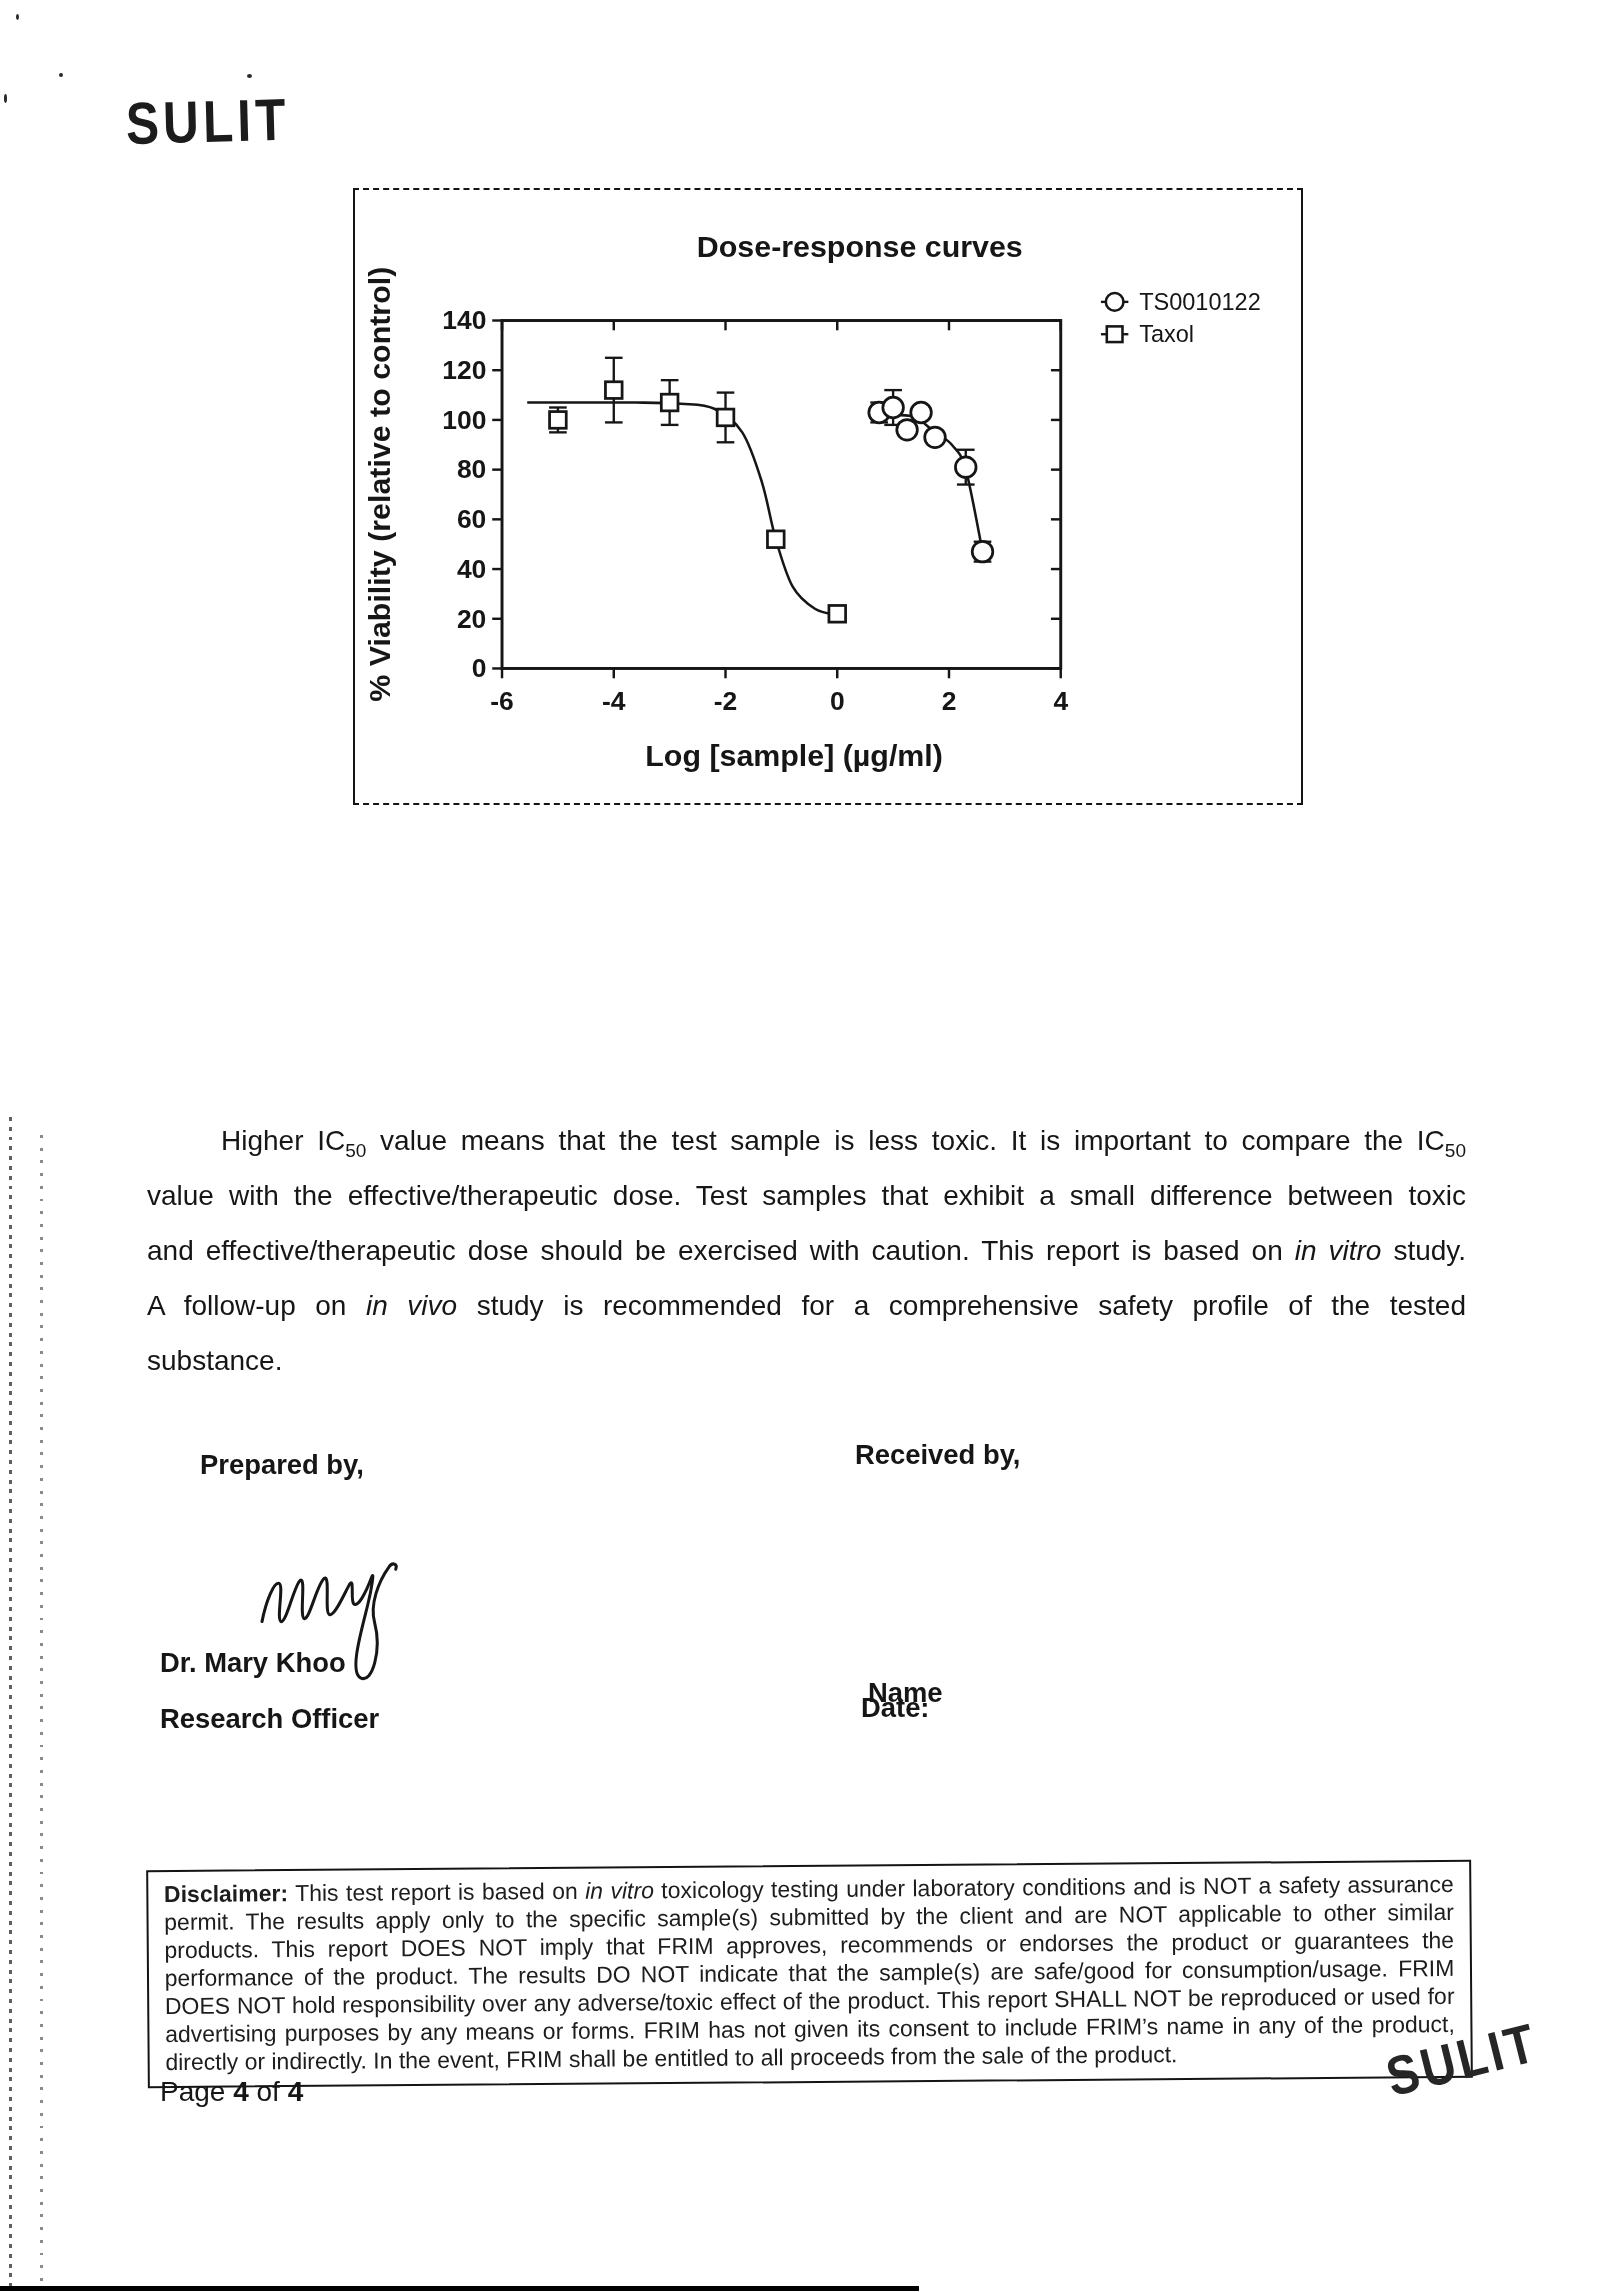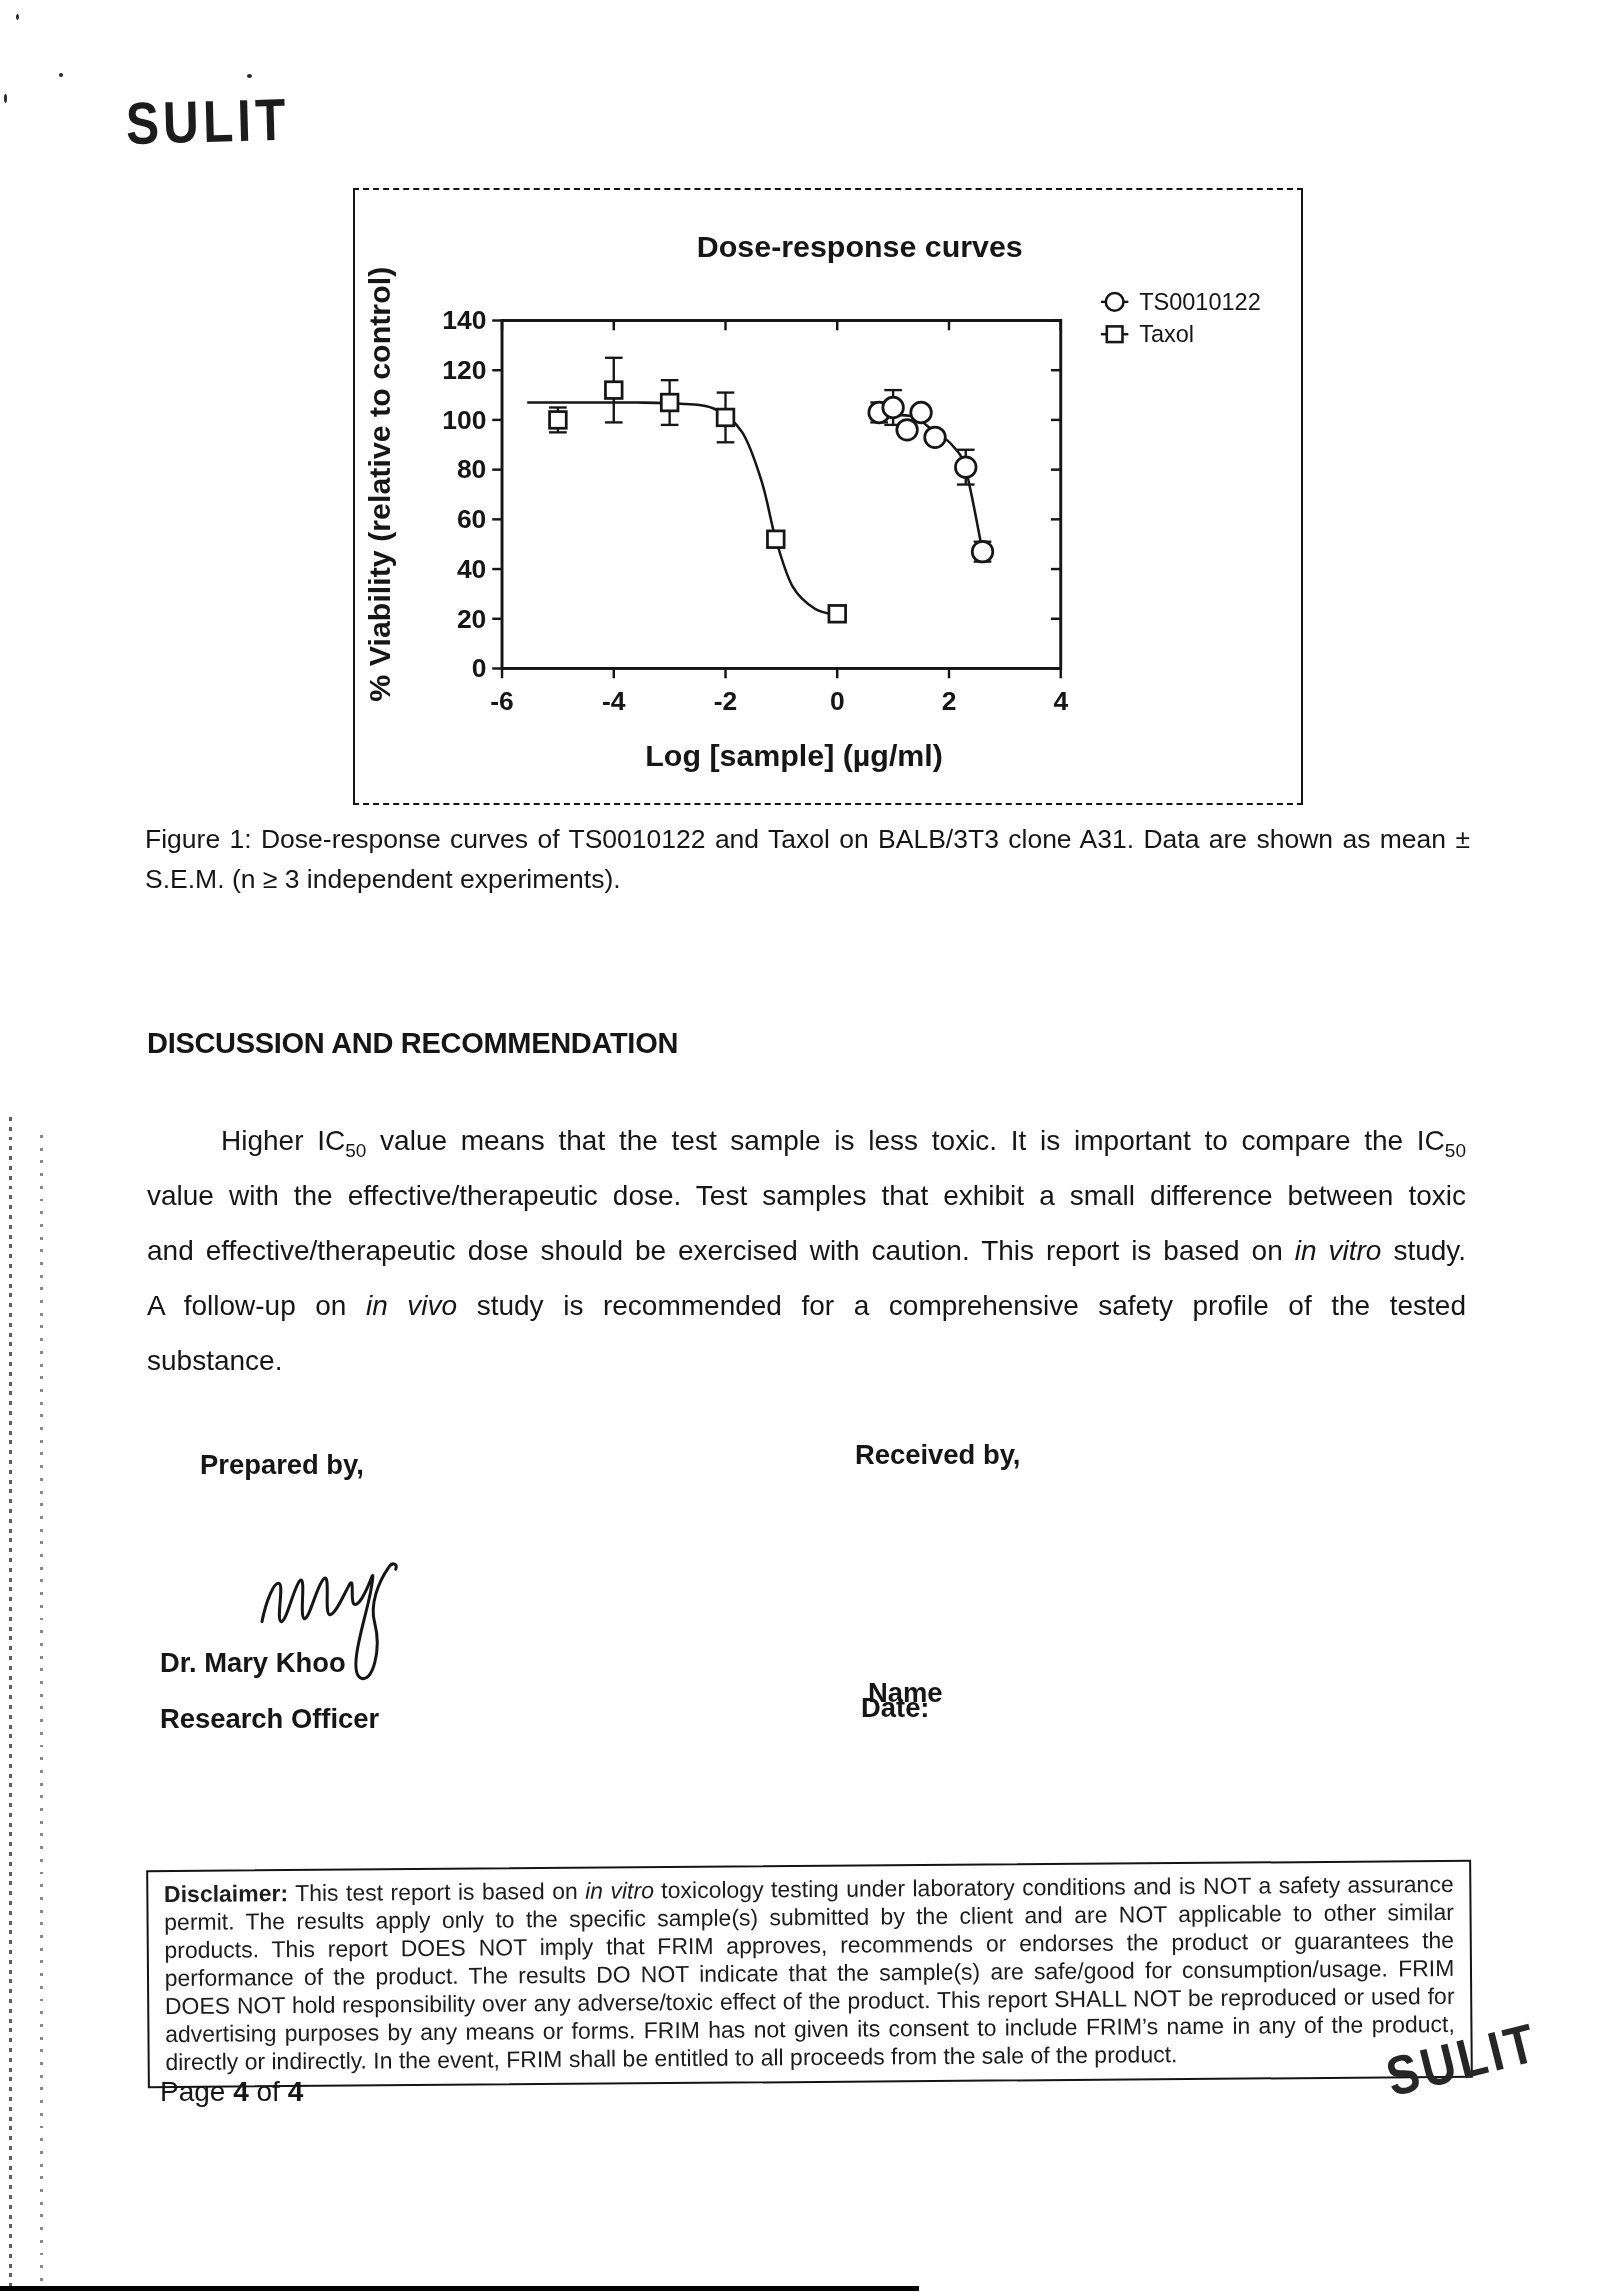--- a/index.html
+++ b/index.html
@@ -164,23 +164,21 @@
           <line x1="761" y1="147" x2="789" y2="147" stroke="#161616" stroke-width="2.4"></line>
           <rect x="767" y="139" width="16" height="16" fill="#fff" stroke="#161616" stroke-width="2.6"></rect>
           <text x="800" y="155" fill="#161616" font-size="24">Taxol</text>
         </g>
         <text x="515" y="68" text-anchor="middle" fill="#161616" font-size="31" font-weight="bold">Dose-response curves</text>
         <text x="448" y="588" text-anchor="middle" fill="#161616" font-size="31" font-weight="bold">Log [sample] (µg/ml)</text>
         <text x="36" y="300" text-anchor="middle" fill="#161616" font-size="31" font-weight="bold" transform="rotate(-90 36 300)">% Viability (relative to control)</text>
       </svg>
   </div>
 
-  <p class="caption">Figure 1: Dose-response curves of TS0010122 and Taxol on BALB/3T3 clone A31. Data are shown as mean ± S.E.M. (n ≥ 3 independent experiments).</p>
-
-  <h2 class="heading">DISCUSSION AND RECOMMENDATION</h2>
+
 
   <p class="body-para"><span>Higher IC</span><sub>50</sub><span> value means that the test sample is less toxic. It is important to compare the IC</span><sub>50</sub><span> value with the effective/therapeutic dose. Test samples that exhibit a small difference between toxic and effective/therapeutic dose should be exercised with caution. This report is based on </span><i>in vitro</i><span> study. A follow-up on </span><i>in vivo</i><span> study is recommended for a comprehensive safety profile of the tested substance.</span></p>
 
   <p class="label-bold" style="left:160px;top:1449px;margin-left:40px;">Prepared by,</p>
   <p class="label-bold" style="left:855px;top:1439px;">Received by,</p>
 
   <svg class="signature-svg" width="211" height="176" viewBox="0 0 200 175">
     <path d="M10,104 C14,84 22,64 27,66 C32,68 24,102 29,104 C34,106 42,68 48,63
              C54,59 47,99 52,101 C57,103 65,66 72,61 C78,57 72,95 77,97
              C82,99 91,78 97,67 C102,59 98,82 101,86 C105,91 113,76 119,60

